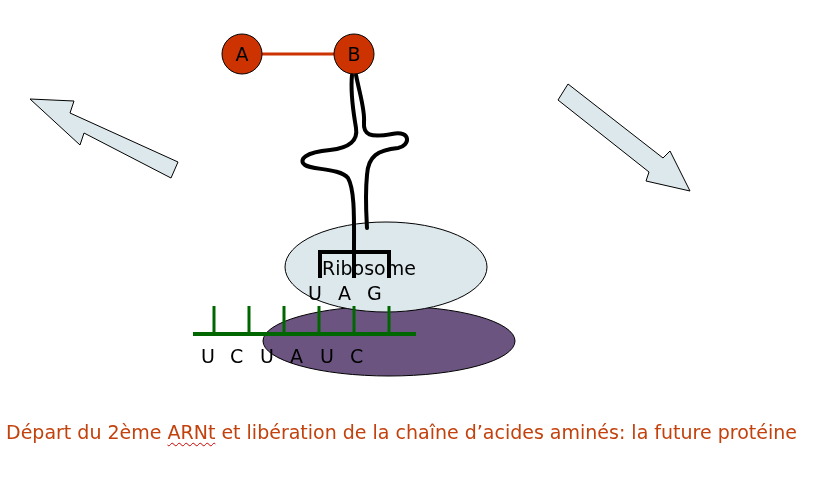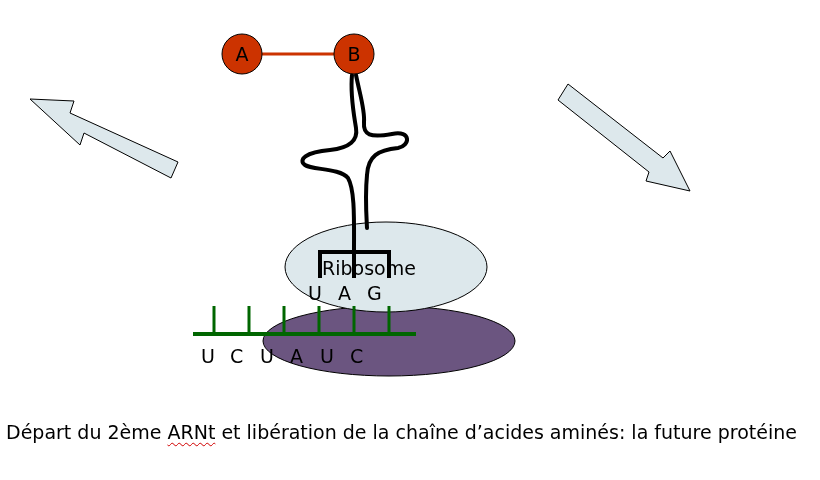--- a/index.html
+++ b/index.html
@@ -1,20 +1,20 @@
 <!DOCTYPE html>
 <html><head>
   <meta charset="utf-8">
   <style>
     html, body { margin: 0; padding: 0; background: #ffffff; }
     body { width: 820px; height: 480px; position: relative; overflow: hidden; font-family: "DejaVu Sans", sans-serif; }
     #diagram { position: absolute; left: 0; top: 0; width: 820px; height: 400px; }
     .caption {
       position: absolute; left: 6px; top: 420px; width: 800px;
-      font-family: "DejaVu Sans", sans-serif; font-size: 19px; line-height: 25px; color: #000000;
+      font-family: "DejaVu Sans", sans-serif; font-size: 19px; line-height: 25px; color: #c2410c;
     }
     .spell { text-decoration: underline wavy #d00000; text-decoration-thickness: 1px; text-underline-offset: 3px; }
     svg text { font-family: "DejaVu Sans", sans-serif; }
   </style>
 </head>
 <body>
 
 <svg id="diagram" width="820" height="400" viewBox="0 0 820 400">
 
   <polygon points="178,162 171,178 84,133 80,145 30,99 74,101 70,113" fill="#dde8ec" stroke="#000" stroke-width="1"></polygon>

